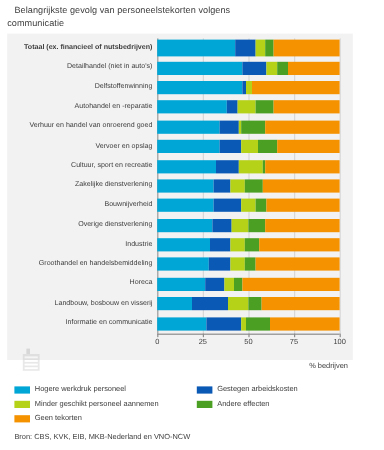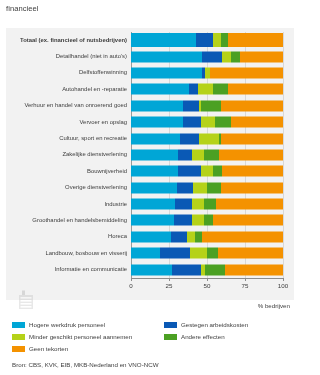--- a/index.html
+++ b/index.html
@@ -192,21 +192,22 @@
     height: 20px;
     opacity: 0.30;
   }
 </style>
 </head>
 <body>
 
 <div id="figure">
 
   <div id="title-block">
-    <div class="title-line" id="title-line-2">financieel</div>
+    <div class="title-line" id="title-line-1">Belangrijkste gevolg van personeelstekorten volgens</div>
+    <div class="title-line" id="title-line-2">communicatie</div>
   </div>
 
   <div id="panel">
 
     <div id="plot-area">
       <div id="gridlines">
           <div class="gridline zero" style="left: 0%;"></div>
           <div class="gridline" style="left: 25%;"></div>
           <div class="gridline" style="left: 50%;"></div>
           <div class="gridline" style="left: 75%;"></div>

